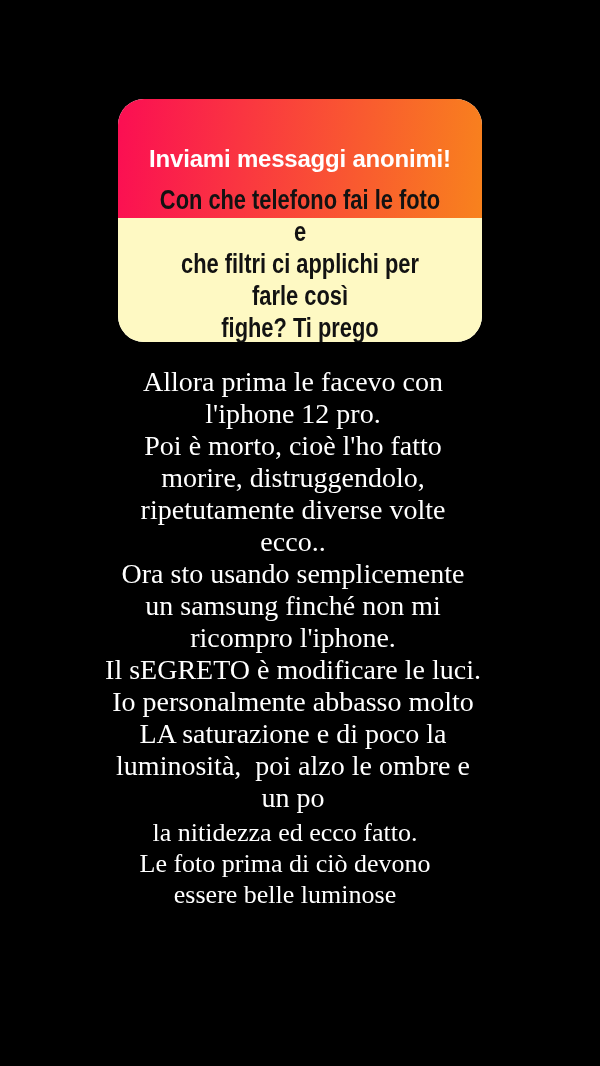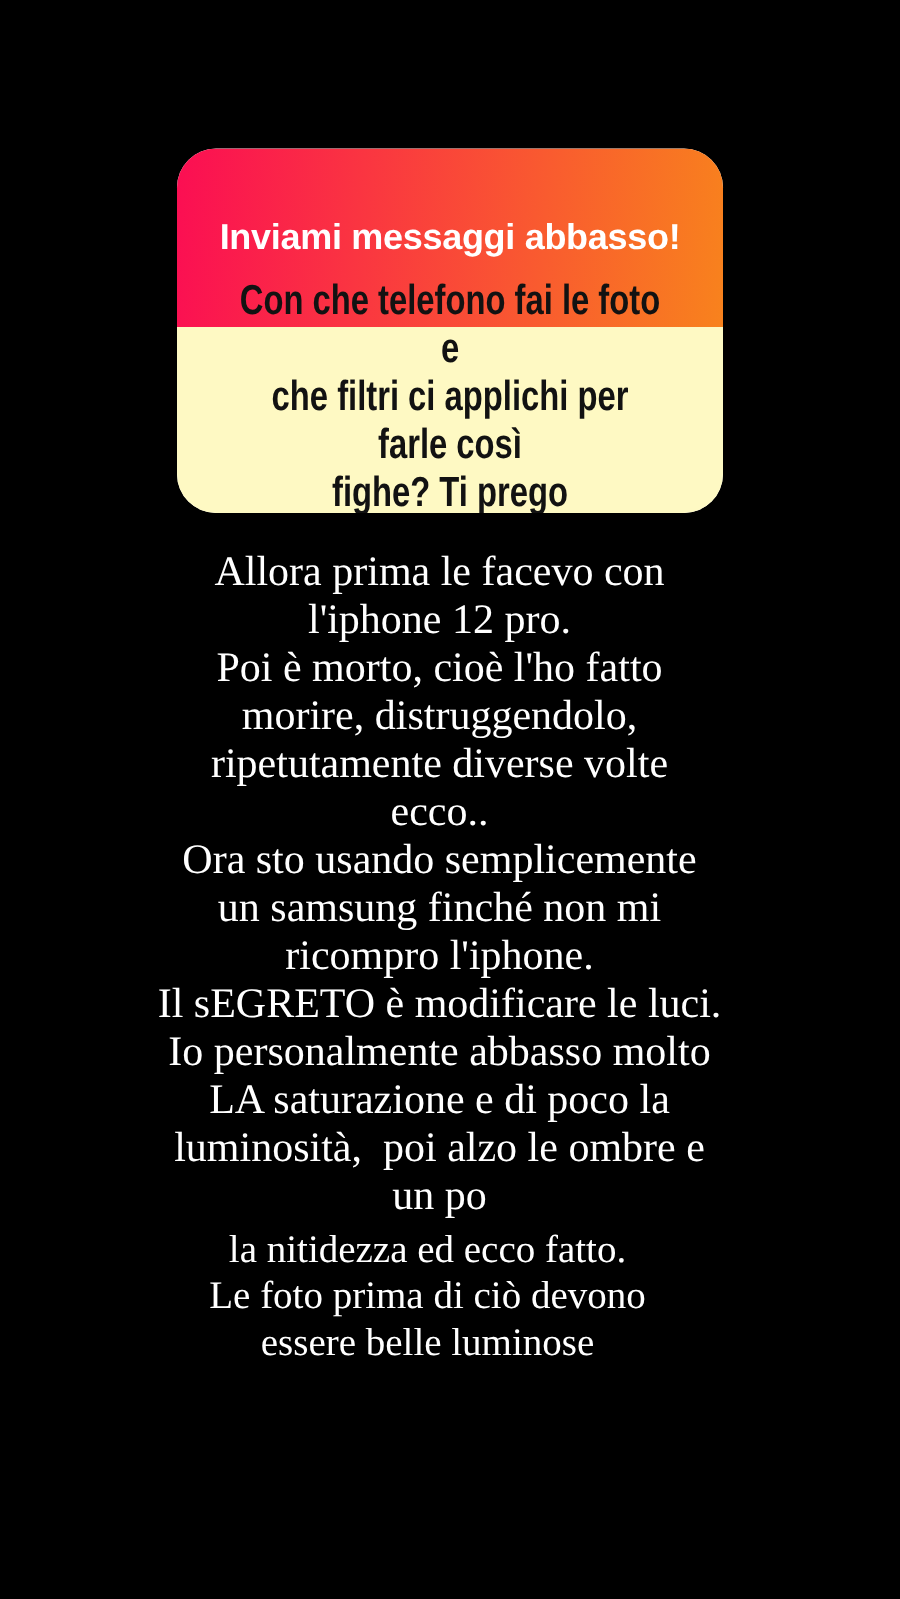--- a/index.html
+++ b/index.html
@@ -87,21 +87,21 @@
     transform: translateX(-15px);
   }
 </style>
 </head>
 <body style="background: rgb(0, 0, 0);">
 
 <div class="story">
 
   <div class="ngl-card">
     <div class="ngl-header" style="background: linear-gradient(95deg, rgb(251, 14, 83) 0%, rgb(248, 130, 29) 100%);">
-      <span class="ngl-header-text" style="color: rgb(255, 255, 255);">Inviami messaggi abbasso!</span>
+      <span class="ngl-header-text" style="color: rgb(255, 255, 255);">Inviami messaggi anonimi!</span>
     </div>
     <div class="ngl-body" style="background: #fef9c3;">
       <span class="ngl-question" style="color: rgb(18, 18, 18);"><span>Con che telefono fai le foto e
 che filtri ci applichi per farle così
 fighe? Ti prego rispondimiii</span></span>
     </div>
   </div>
 
   <div class="answer answer-1" style="color: rgb(255, 255, 255);">Allora prima le facevo con
 l'iphone 12 pro.

